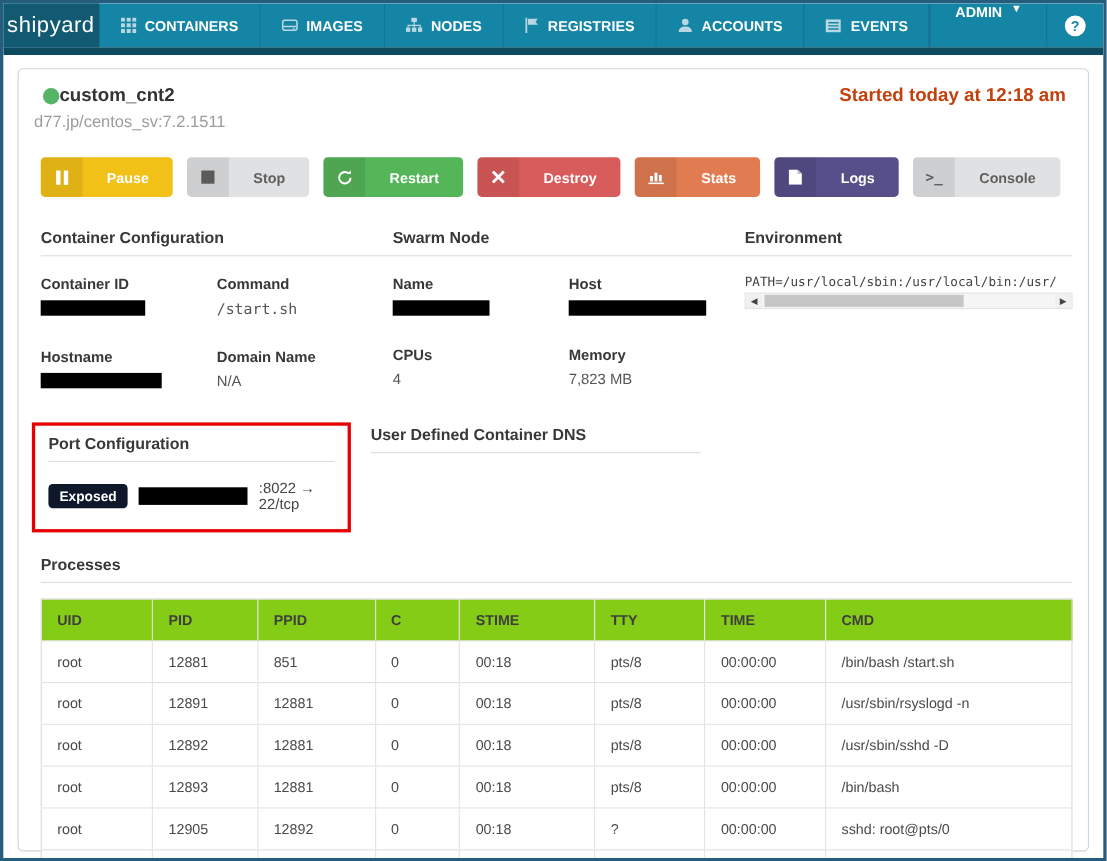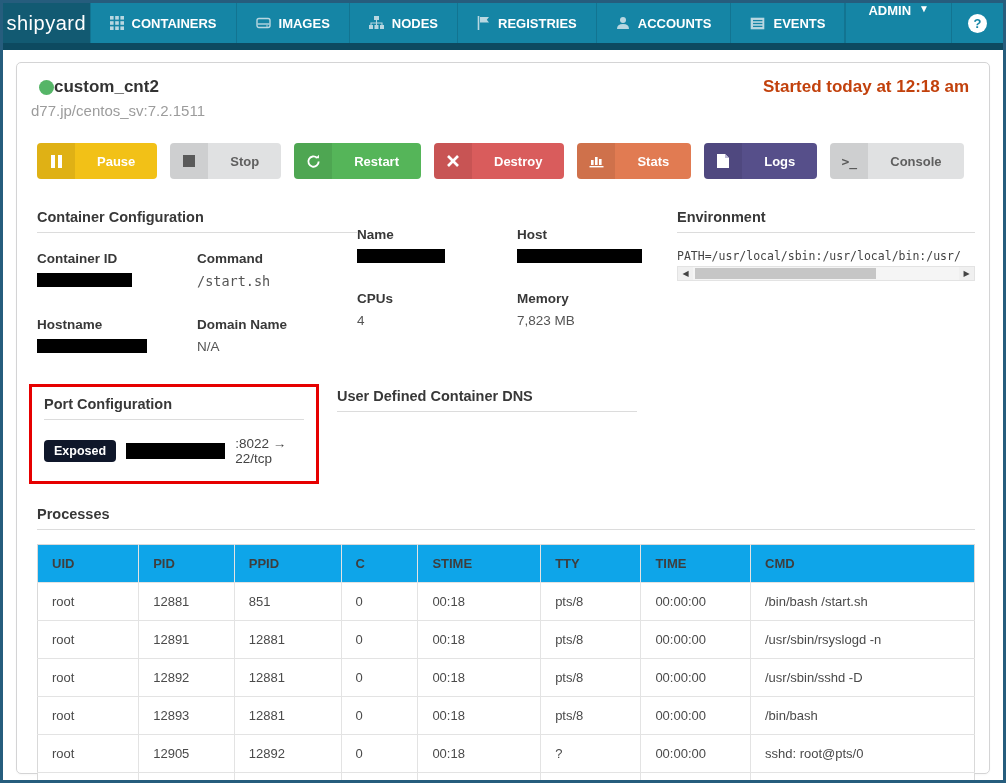--- a/index.html
+++ b/index.html
@@ -135,21 +135,21 @@
   .dns-box { width:300px; margin-left:18px; margin-top:4px; }
 
   
   .processes { margin-top:22px; padding-left:6px; }
   .proc-table-wrap { margin-top:14px; }
   table.proc {
     width:100%; border-collapse:collapse; font-size:13px; color:#4a4a4a;
     border:1px solid #d9d9d9; border-radius:4px;
   }
   table.proc th {
-    background:#0ea5e9; text-align:left; font-size:13px; color:#3e3e3e;
+    background:#84cc16; text-align:left; font-size:13px; color:#3e3e3e;
     padding:11px 14px; border-left:1px solid #e3e3e3; font-weight:bold;
   }
   table.proc th:first-child { border-left:none; }
   table.proc td {
     padding:11px 14px; border-top:1px solid #e3e3e3; border-left:1px solid #e3e3e3;
     background:#fff;
   }
   table.proc td:first-child { border-left:none; }
 </style>
 </head>
@@ -344,20 +344,21 @@
           <div class="redact w110"></div>
         </div>
         <div class="field">
           <div class="flabel">Domain Name</div>
           <div class="fvalue">N/A</div>
         </div>
       </div>
     </div>
 
     <div class="col2">
+      <div class="sec-head">Swarm Node</div>
       <div class="field-grid">
         <div class="field">
           <div class="flabel">Name</div>
           <div class="redact w88"></div>
         </div>
         <div class="field">
           <div class="flabel">Host</div>
           <div class="redact w125"></div>
         </div>
         <div class="field">

